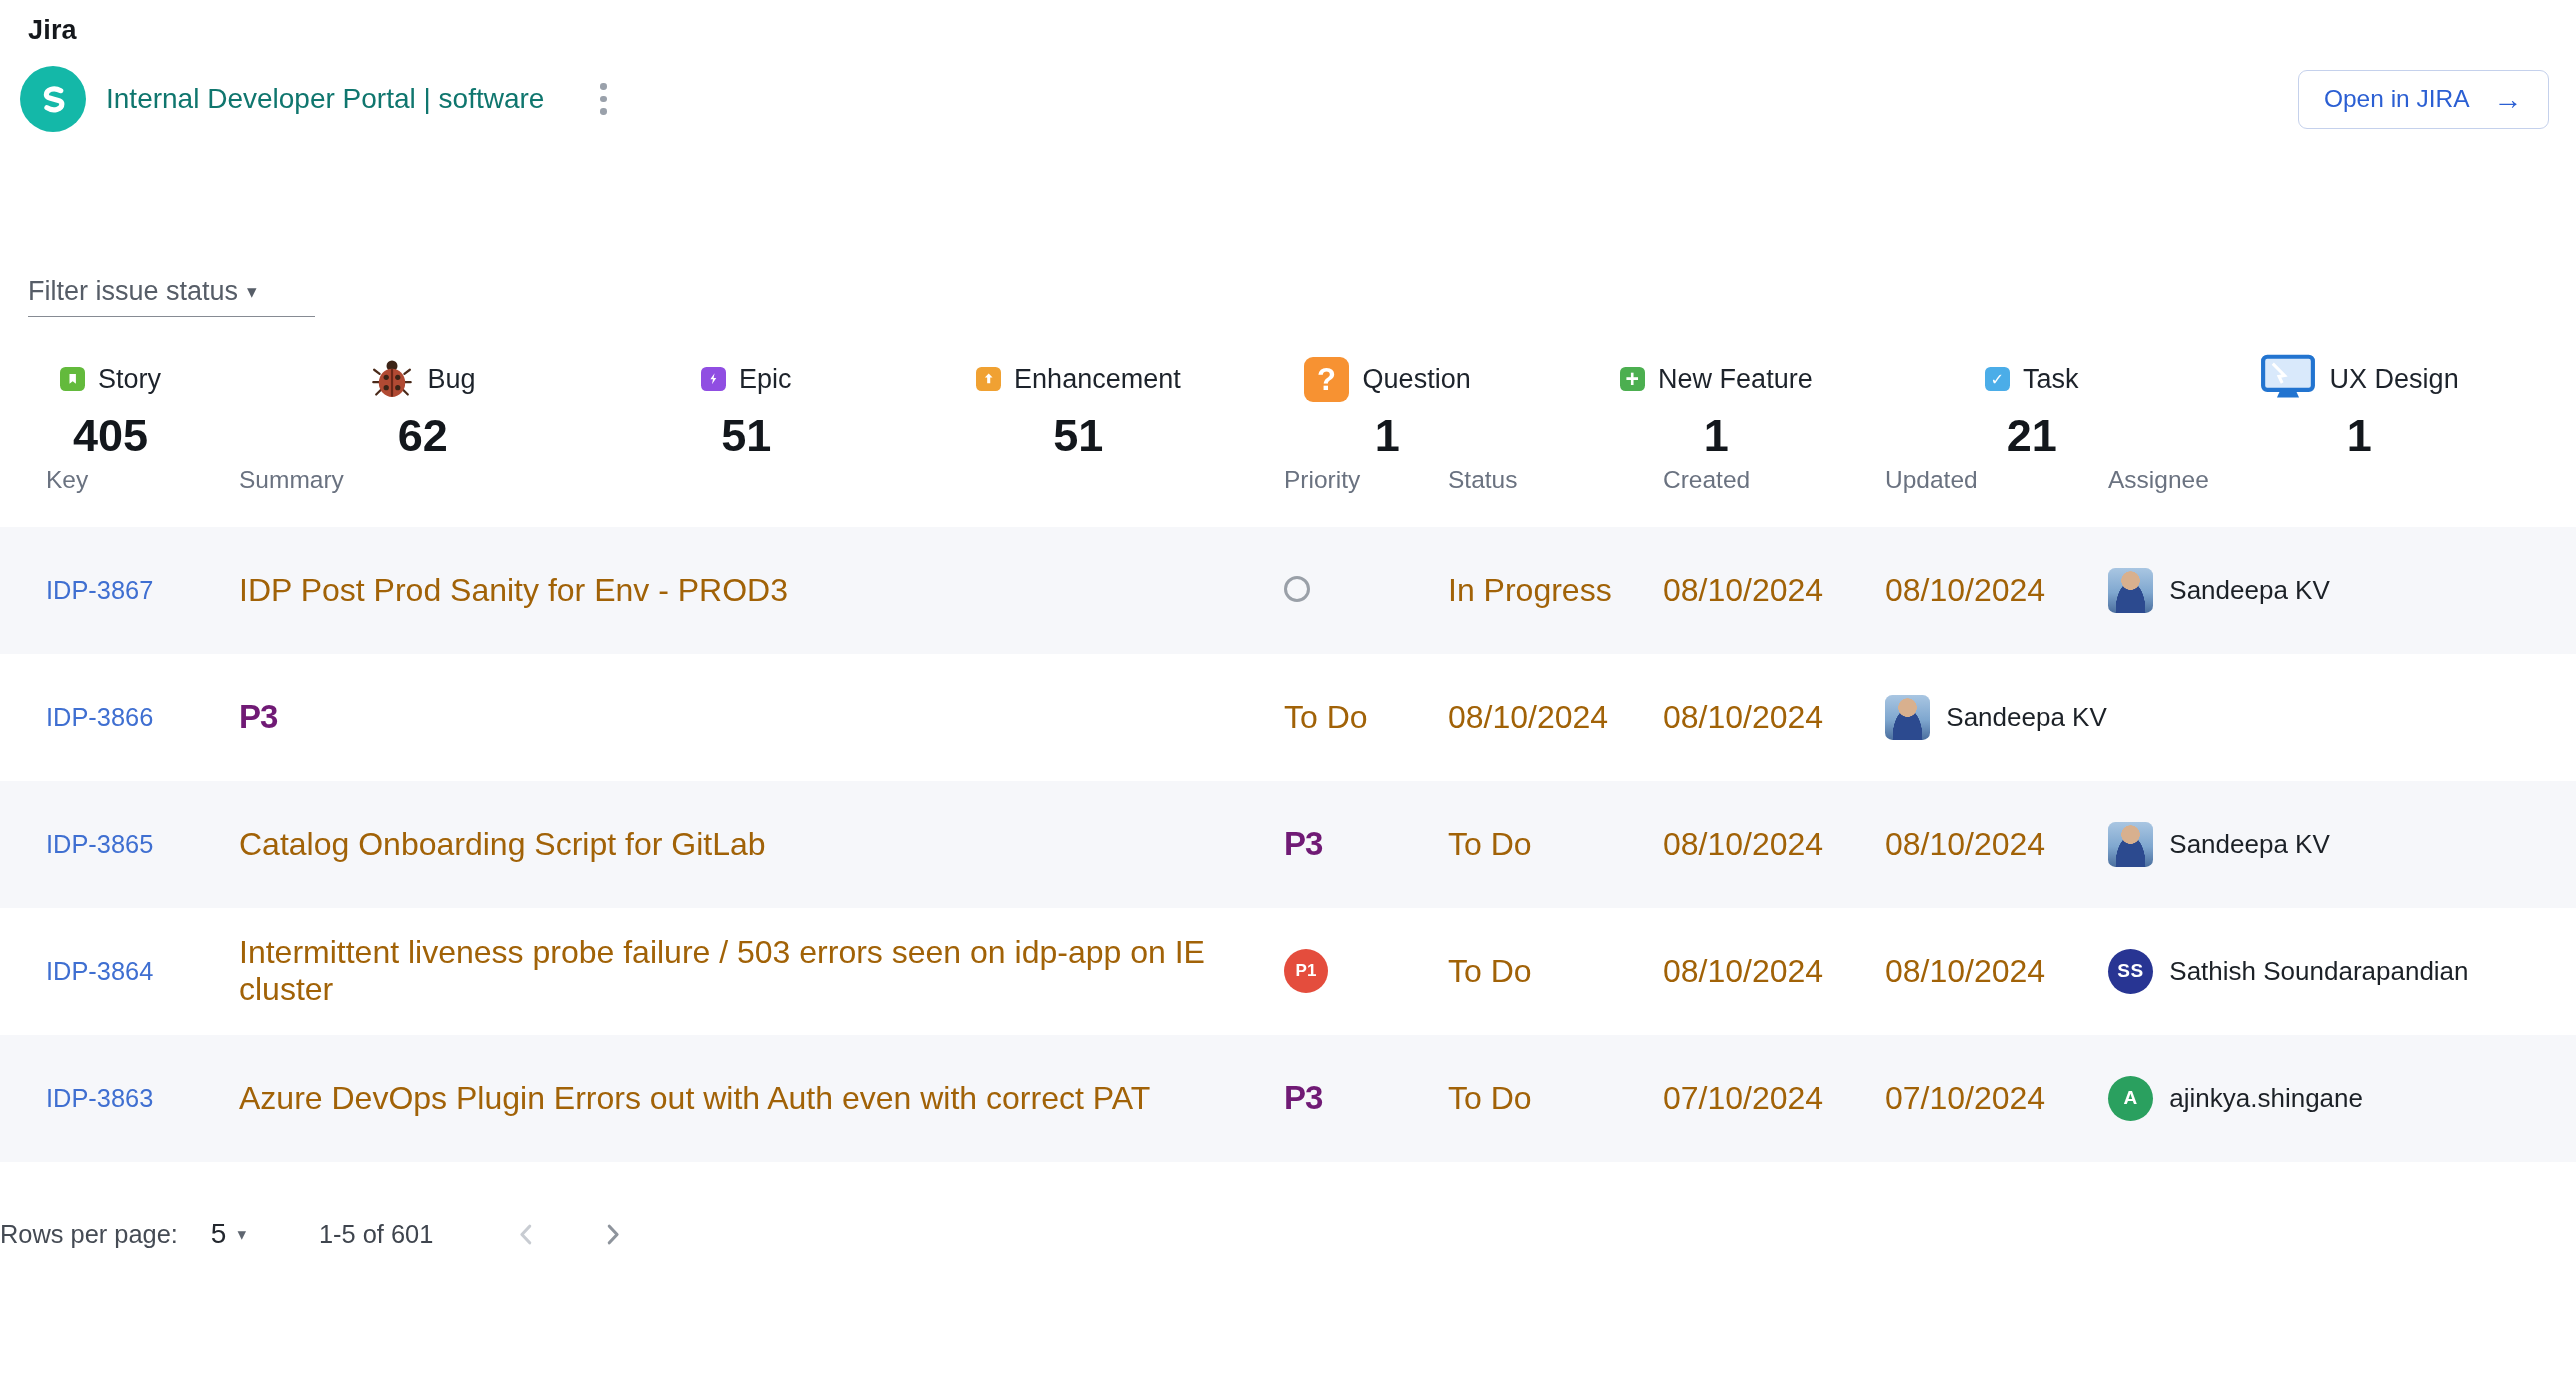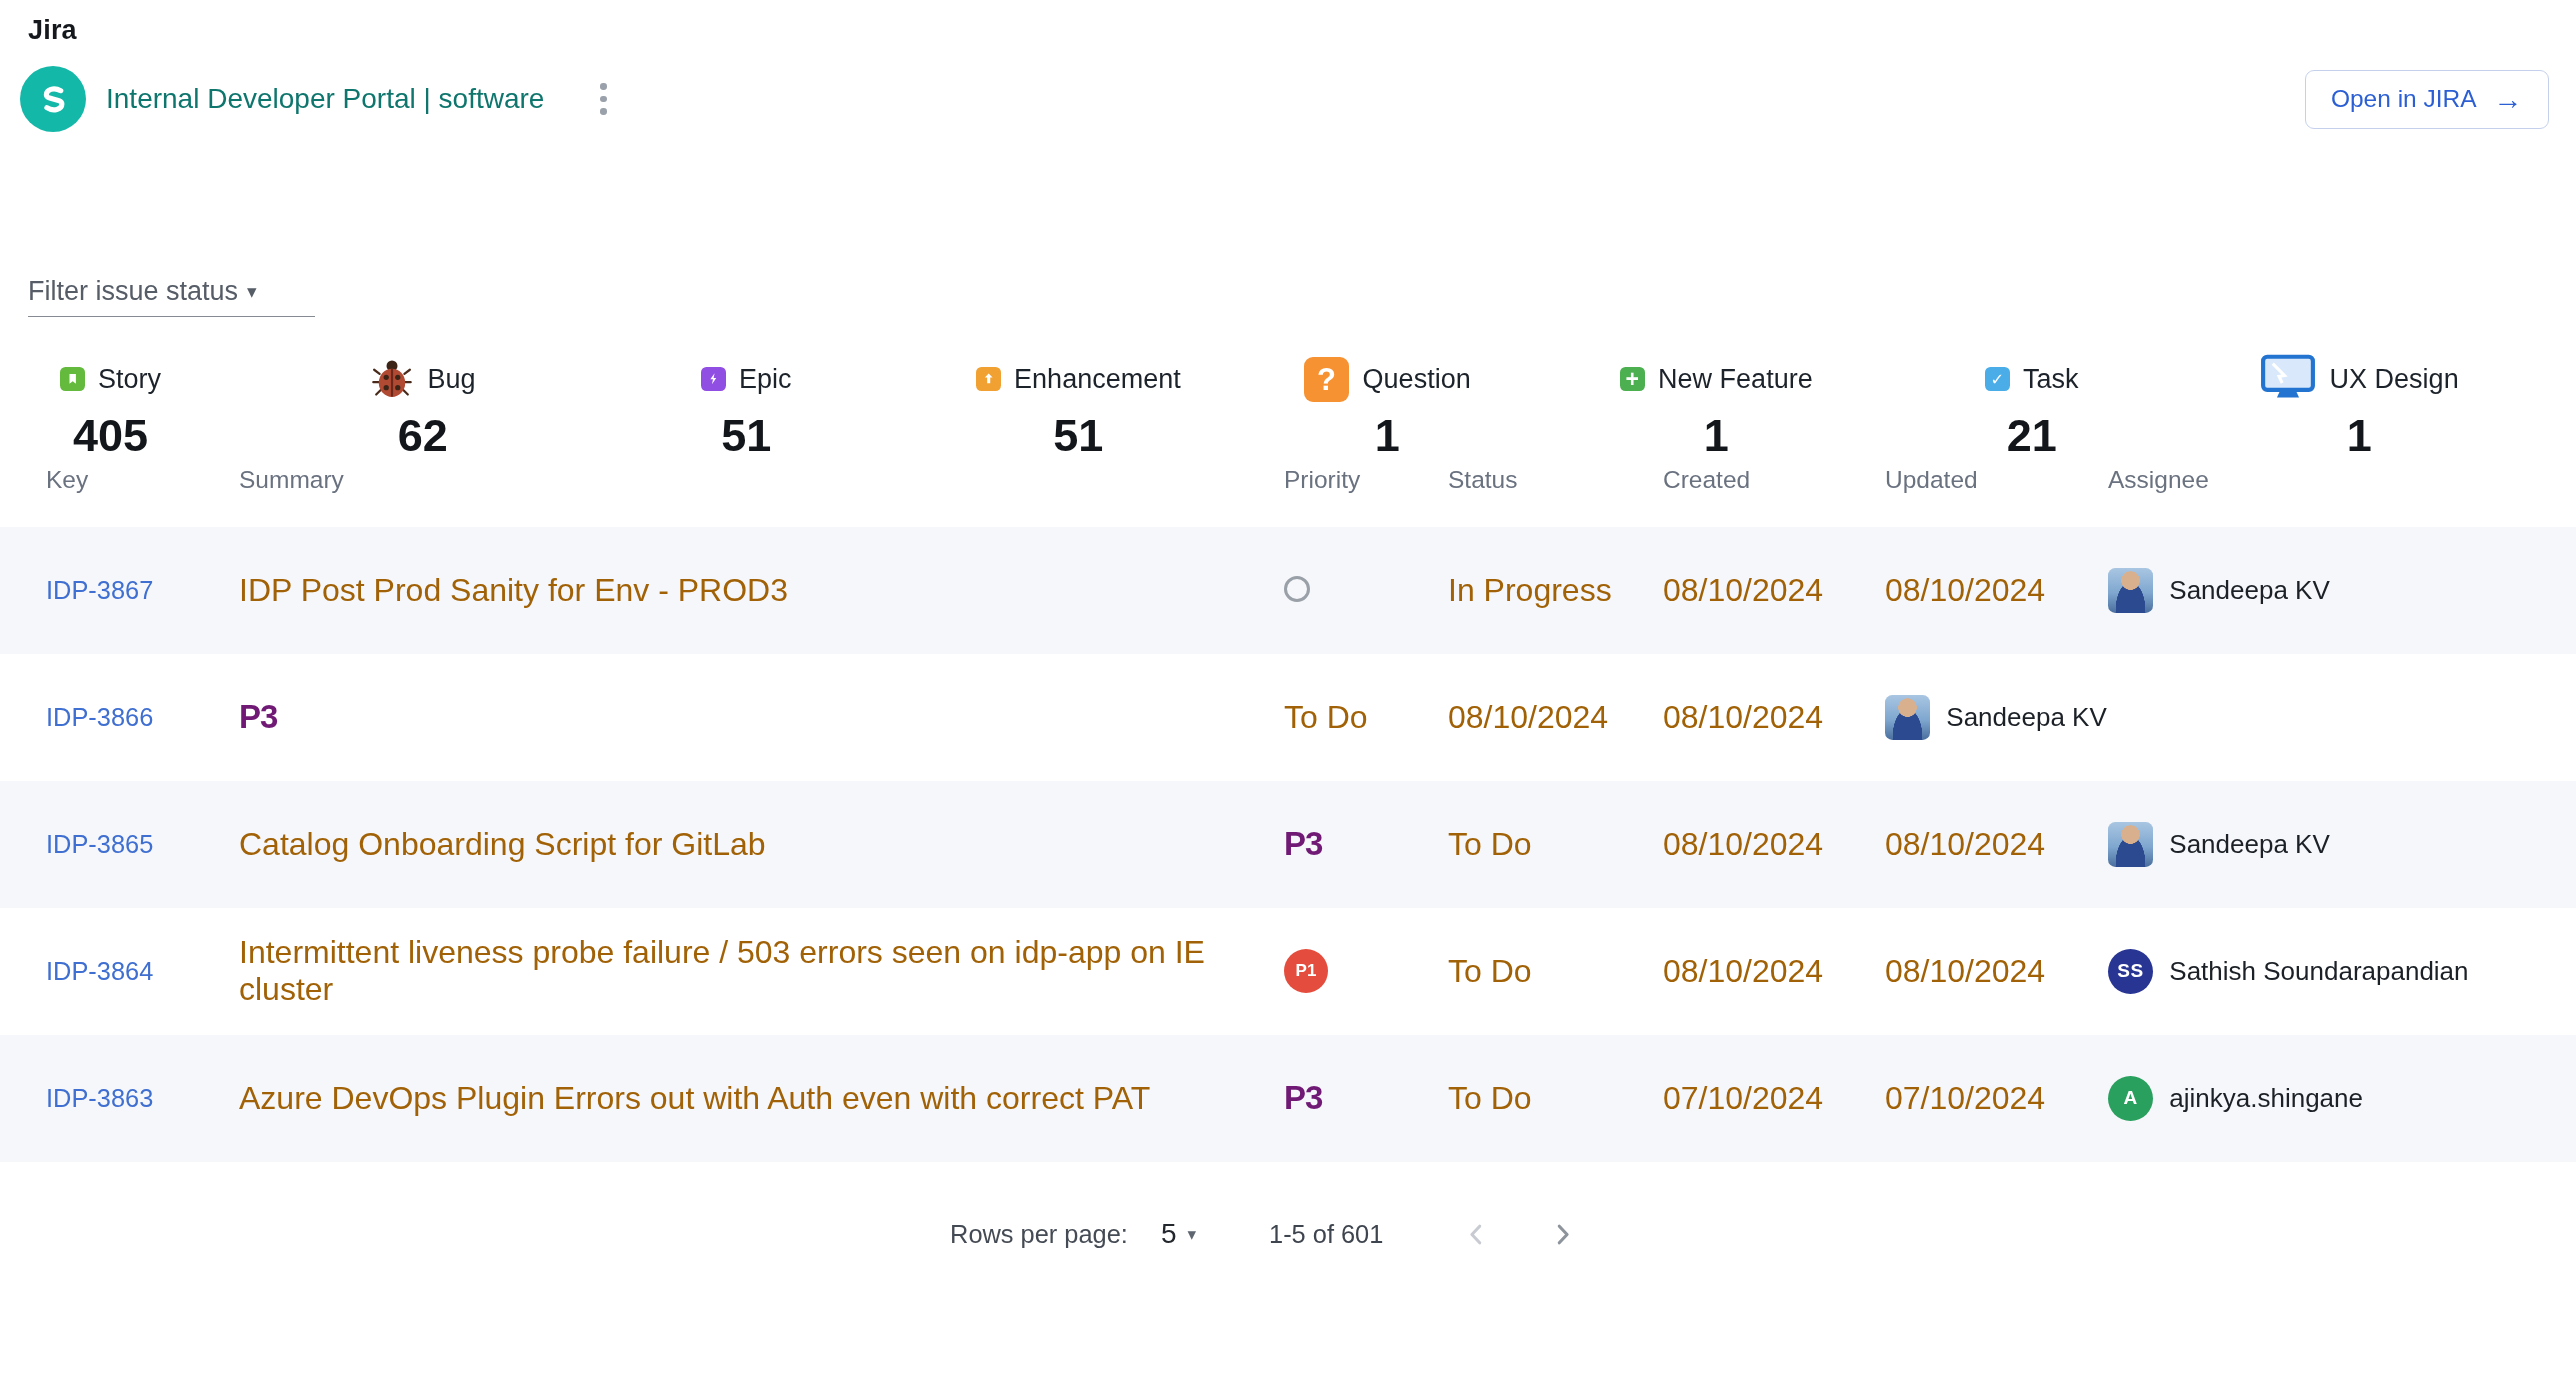--- a/index.html
+++ b/index.html
@@ -8,21 +8,21 @@
 
   .app-title{margin:14.5px 0 0 28px;font-size:27px;font-weight:700;color:#15181c;letter-spacing:0.2px}
 
   .header-row{display:flex;align-items:center;margin-top:20px;padding:0 27px 0 20px;height:67px}
   .project-avatar{width:66px;height:66px;border-radius:50%;background:#14b8a8;
     display:flex;align-items:center;justify-content:center;flex:0 0 auto}
   .project-name{margin-left:20px;font-size:28px;color:#0f766e;white-space:nowrap}
   .kebab{margin-left:47px;display:flex;flex-direction:column;gap:6.3px;padding:9px;cursor:pointer}
   .kebab .dot{width:6.3px;height:6.3px;border-radius:50%;background:#9aa1ab}
   .header-spacer{flex:1}
-  .open-jira-btn{display:inline-flex;align-items:center;gap:17px;height:59px;padding:0 25.4px;
+  .open-jira-btn{display:inline-flex;align-items:center;gap:24px;height:59px;padding:0 25.4px;
     background:#fff;border:1.8px solid #c5d1ec;border-radius:9px;cursor:pointer;
     font-family:inherit;font-size:24.5px;color:#2b5fd3}
   .open-jira-btn .arrow{font-size:29px;line-height:1;color:#2b5fd3}
 
   .filter-select{display:inline-flex;align-items:center;gap:9px;margin:143px 0 0 28px;
     padding:0 58px 9px 0;border-bottom:1.8px solid #868b93;cursor:pointer;
     font-size:27px;color:#565d67}
   .filter-select .caret{font-size:19px;color:#565d67}
 
   .counters{position:relative;margin-top:38px;height:111px}
@@ -49,21 +49,21 @@
   .pr-p3{font-size:33px;font-weight:800;color:#701a75;letter-spacing:-0.9px}
   .pr-p1{width:44px;height:44px;border-radius:50%;background:#e44d3d;color:#fff;font-size:17px;font-weight:800}
   .cell.assignee{display:flex;align-items:center;gap:16.3px;font-size:26px;color:#1c2127}
   .av{width:45px;height:45px;flex:0 0 auto;display:inline-flex;align-items:center;justify-content:center}
   .av-photo{border-radius:7.3px;background:
     radial-gradient(circle at 50% 28%, #d8b08e 0 23%, rgba(0,0,0,0) 24%),
     radial-gradient(ellipse at 50% 92%, #2c4a8f 0 46%, rgba(0,0,0,0) 47%),
     linear-gradient(180deg,#a9c6e2 0%,#7fa7cf 55%,#4a6e9e 100%)}
   .av-initials{border-radius:50%;color:#fff;font-size:19px;font-weight:600;letter-spacing:0.5px}
 
-  .footer{display:flex;align-items:center;justify-content:center;margin-top:51px;padding-right:42px;color:#454b54}
+  .footer{display:flex;align-items:center;justify-content:flex-start;margin-top:51px;padding-right:42px;color:#454b54}
   .rpp-label{font-size:25.4px}
   .rpp-select{display:inline-flex;align-items:center;gap:11px;margin-left:33px;cursor:pointer}
   .rpp-value{font-size:28px;color:#23272e}
   .rpp-select .caret{font-size:17px;color:#5f6670}
   .range{margin-left:73px;font-size:25.4px;color:#3f454e}
   .pag-btn{margin-left:71px;background:none;border:none;cursor:pointer;display:inline-flex;padding:5.4px}
   .pag-btn.next{margin-left:42px}
 </style>
 </head>
 <body>

